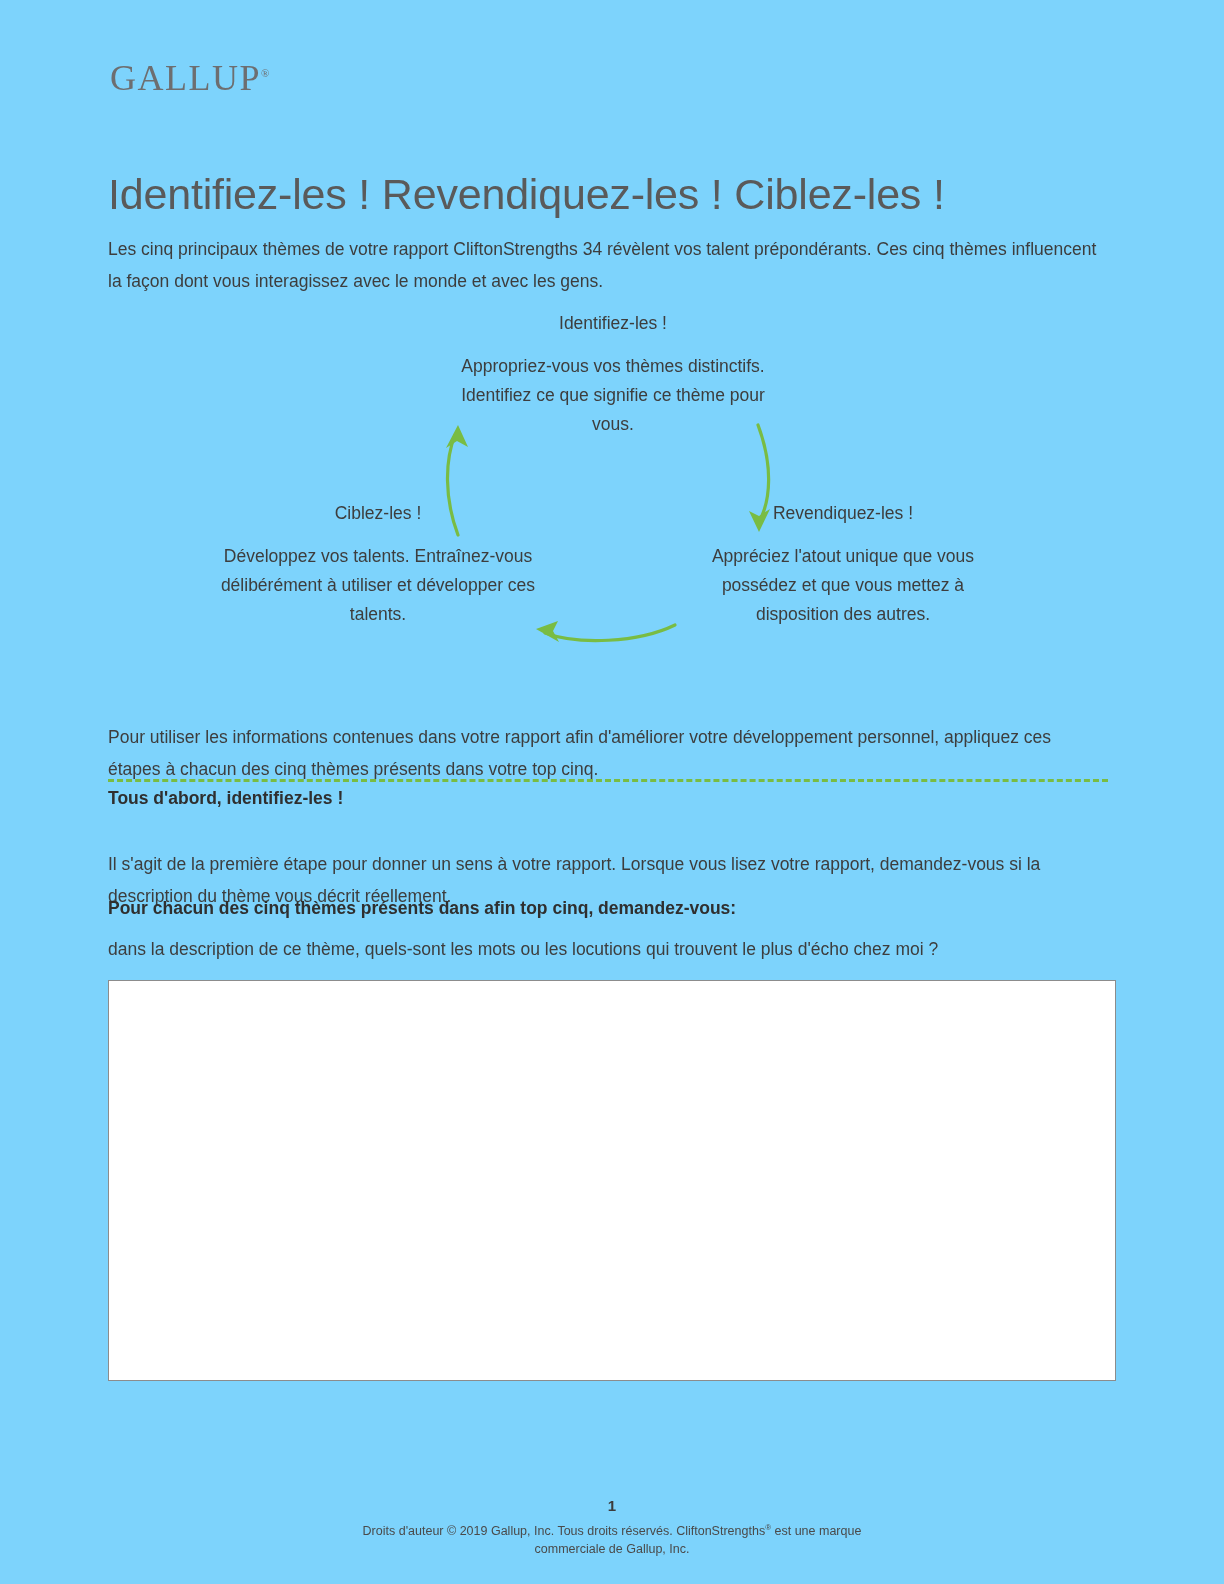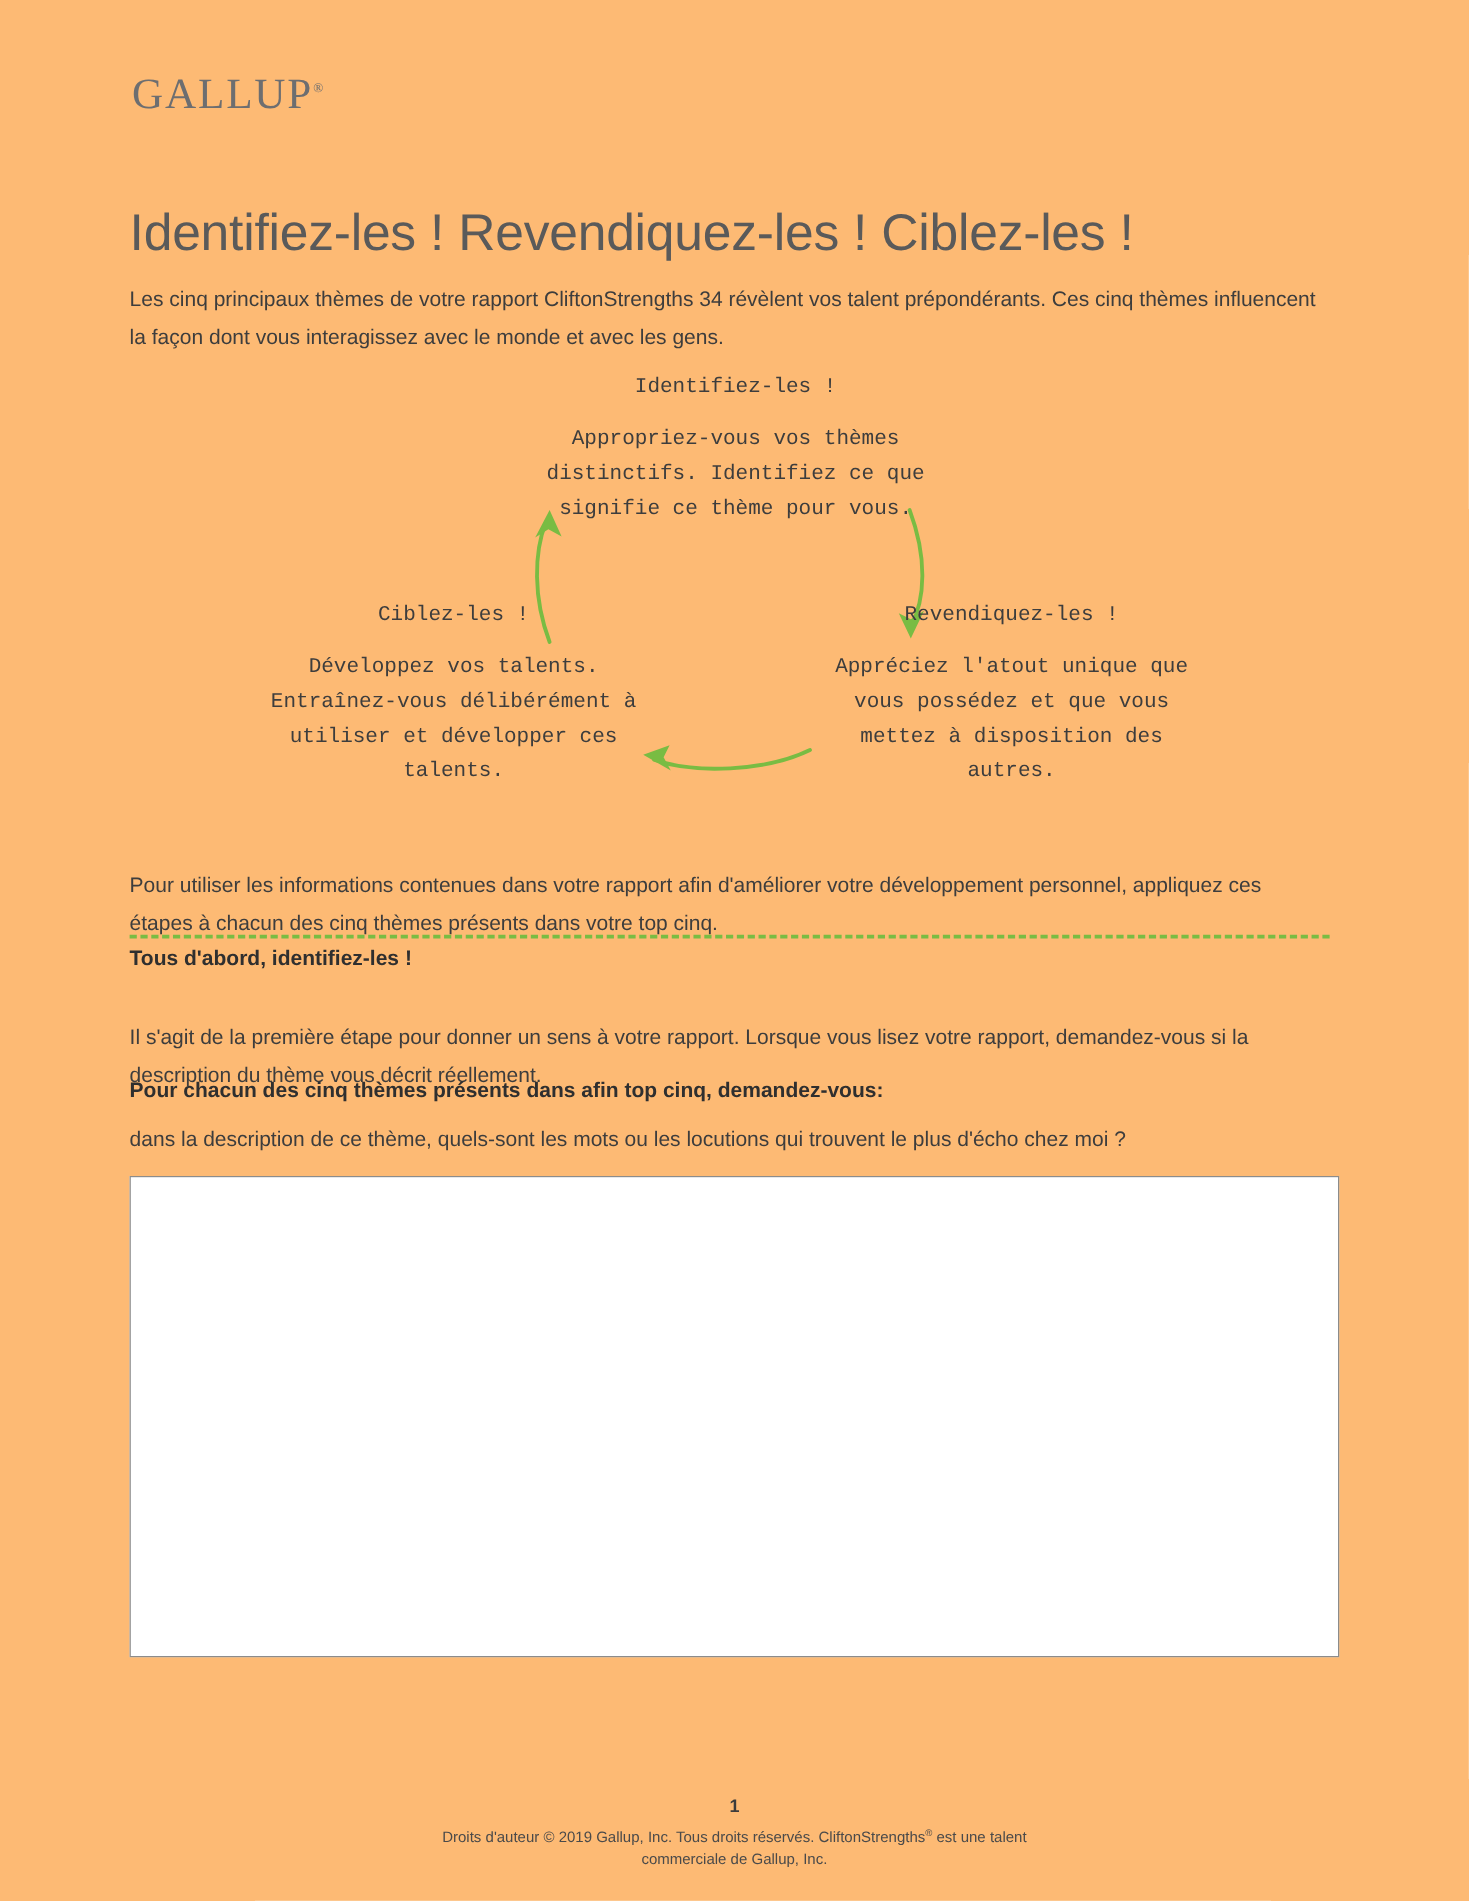--- a/index.html
+++ b/index.html
@@ -12,21 +12,21 @@
     height: 1584px;
     position: relative;
     font-family: "Liberation Sans", sans-serif;
     color: #3c3c3c;
     overflow: hidden;
   }
 
   .page {
     position: absolute;
     inset: 0;
-    background: #fdba74;
+    background: #7dd3fc;
   }
 
   
   .logo {
     position: absolute;
     left: 110px;
     top: 60px;
     font-family: "Liberation Serif", serif;
     font-size: 36px;
     letter-spacing: 1.5px;
@@ -65,21 +65,20 @@
     color: #3d3d3d;
   }
 
   
   .cycle {
     position: absolute;
     left: 108px;
     top: 300px;
     width: 1005px;
     height: 360px;
-    font-family: Liberation Mono, monospace;
   }
   .cycle svg.arrows {
     position: absolute;
     left: 0;
     top: 0;
     width: 1005px;
     height: 360px;
     overflow: visible;
   }
   .node {
@@ -272,18 +271,18 @@
 
   <div class="prompt-bold">Pour chacun des cinq thèmes présents dans afin top cinq, demandez-vous:</div>
 
   <div class="prompt-italic">dans la description de ce thème, quels-sont les mots ou les locutions qui trouvent le plus d'écho chez moi ?</div>
 
   <div class="answer-box"></div>
 
   <div class="footer">
     <div class="page-number">1</div>
     <div class="copyright">
-      <span>Droits d'auteur © 2019 Gallup, Inc. Tous droits réservés. CliftonStrengths</span><span class="reg">®</span><span> est une talent</span><br>
+      <span>Droits d'auteur © 2019 Gallup, Inc. Tous droits réservés. CliftonStrengths</span><span class="reg">®</span><span> est une marque</span><br>
       <span>commerciale de Gallup, Inc.</span>
     </div>
   </div>
 
 </div>
 
 </body></html>

